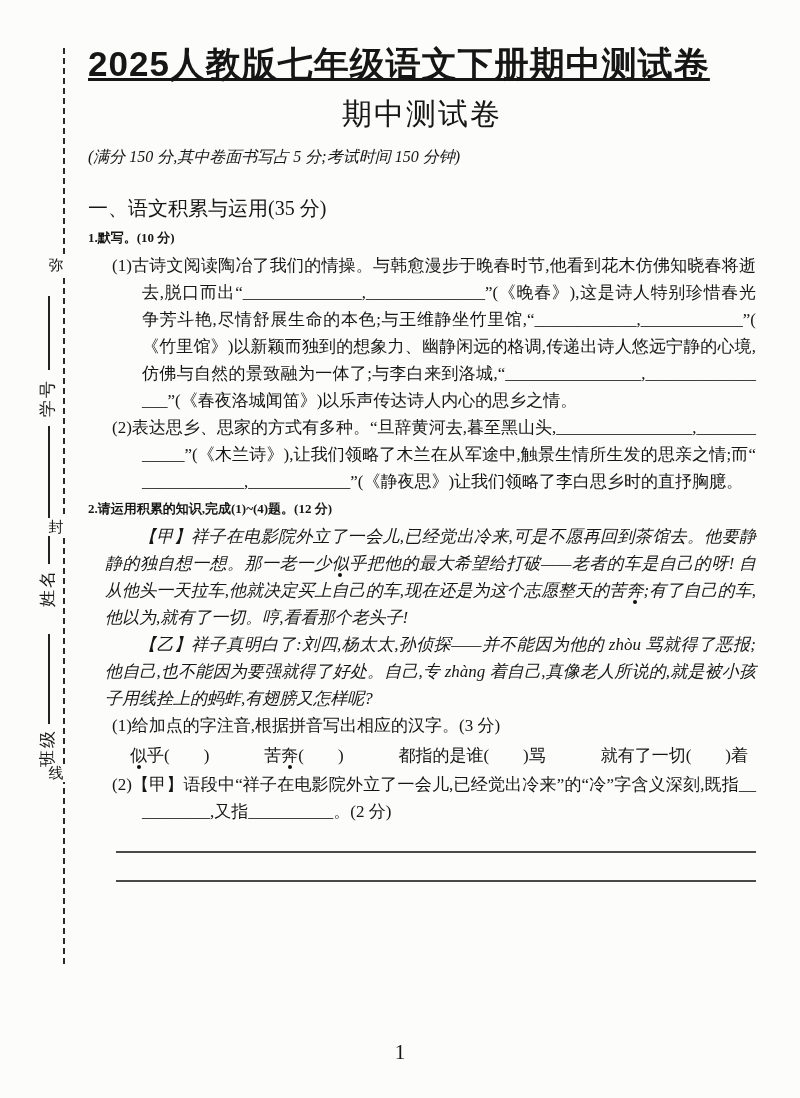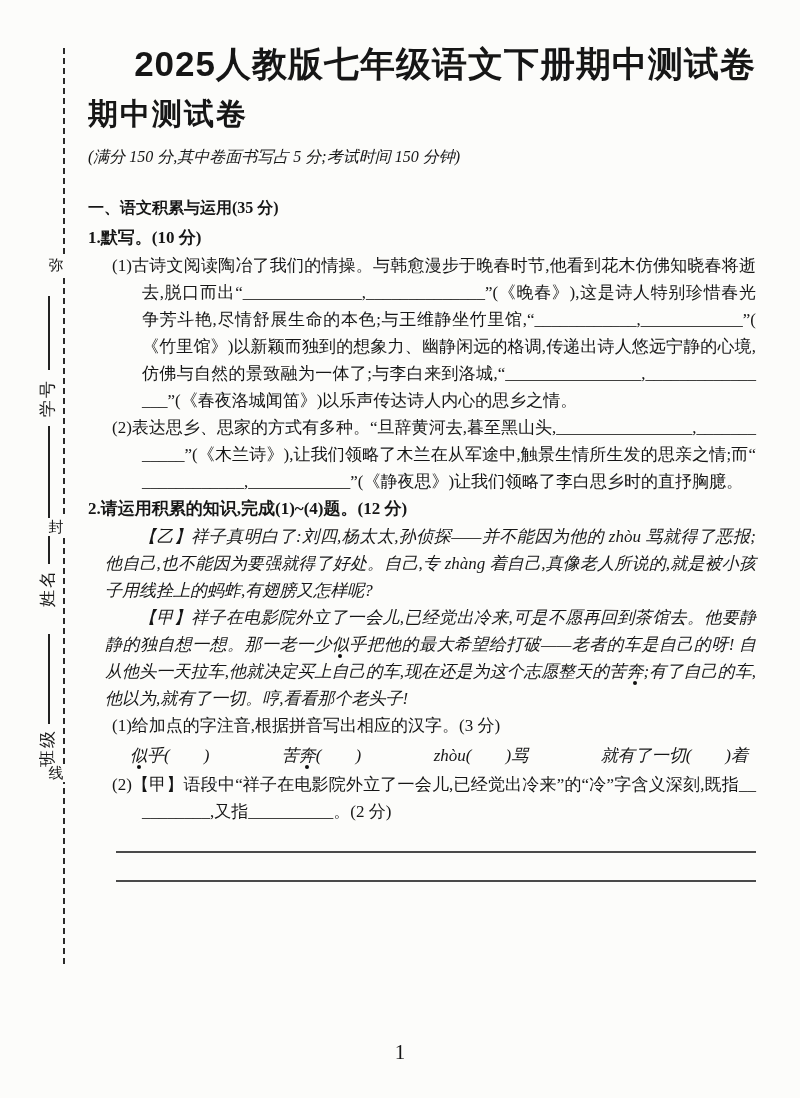--- a/index.html
+++ b/index.html
@@ -31,50 +31,50 @@
     font-size:17px;line-height:22px;text-align:center;letter-spacing:2px;
     transform:rotate(-90deg);transform-origin:center center;
     white-space:nowrap;
   }
 
   
   .main{position:absolute;left:88px;top:42px;width:668px;}
   .title{
     font-family:"Liberation Sans","DejaVu Sans",sans-serif;
     font-weight:700;font-size:35px;line-height:44px;
-    text-align:right;margin:0 0 8px 0;letter-spacing:1px;
+    text-align:left;margin:0 0 8px 0;letter-spacing:1px;text-decoration:underline;
   }
   .subtitle{
-    font-weight:700;font-size:30px;line-height:40px;
-    text-align:left;margin:2px 0 12px 0;letter-spacing:2px;
+    font-weight:400;font-size:30px;line-height:40px;
+    text-align:center;margin:2px 0 12px 0;letter-spacing:2px;
   }
   .info{
     font-style:italic;font-size:16px;line-height:22px;
     text-align:left;margin:8px 0 26px 0;
   }
   .sec-heading{
-    font-weight:700;font-size:16px;line-height:28px;margin:6px 0 2px 0;
+    font-weight:400;font-size:20px;line-height:28px;margin:6px 0 2px 0;
   }
   .stem{
-    font-weight:700;font-size:17px;line-height:28px;
+    font-weight:700;font-size:13px;line-height:28px;
   }
   .item{
     margin-left:24px;padding-left:30px;text-indent:-30px;
     font-size:17px;line-height:27px;text-align:justify;
     overflow-wrap:anywhere;line-break:anywhere;
   }
   .lbl{white-space:nowrap;}
   .passage{
     margin-left:17px;font-size:17px;line-height:27px;
     text-align:justify;text-indent:2em;font-style:italic;
     overflow-wrap:anywhere;
   }
   .pinyin-row{
     margin:2px 8px 0 42px;display:flex;justify-content:space-between;
-    font-size:17px;line-height:30px;font-style:italic;
+    font-size:17px;line-height:30px;
   }
   .em{position:relative;}
   .em::after{
     content:"";position:absolute;left:50%;bottom:-4px;
     width:4px;height:4px;margin-left:-2px;border-radius:50%;background:#111;
   }
   .answer-line{
     margin-left:28px;width:640px;height:0;
     border-bottom:2px solid #4a4a4a;
   }
@@ -115,32 +115,32 @@
     <div class="item">
       <span class="lbl">(1)</span><span>古诗文阅读陶冶了我们的情操。与韩愈漫步于晚春时节,他看到花木仿佛知晓春将逝去,脱口而出“______________,______________”(《晚春》),这是诗人特别珍惜春光争芳斗艳,尽情舒展生命的本色;与王维静坐竹里馆,“____________,____________”(《竹里馆》)以新颖而独到的想象力、幽静闲远的格调,传递出诗人悠远宁静的心境,仿佛与自然的景致融为一体了;与李白来到洛城,“________________,________________”(《春夜洛城闻笛》)以乐声传达诗人内心的思乡之情。</span>
     </div>
 
     <div class="item">
       <span class="lbl">(2)</span><span>表达思乡、思家的方式有多种。“旦辞黄河去,暮至黑山头,________________,____________”(《木兰诗》),让我们领略了木兰在从军途中,触景生情所生发的思亲之情;而“____________,____________”(《静夜思》)让我们领略了李白思乡时的直抒胸臆。</span>
     </div>
 
     <div class="stem">2.请运用积累的知识,完成(1)~(4)题。(12 分)</div>
 
+    <div class="passage"><span>【甲】祥子在电影院外立了一会儿,已经觉出冷来,可是不愿再回到茶馆去。他要静静的独自想一想。那一老一少</span><span class="em">似</span><span>乎把他的最大希望给打破——老者的车是自己的呀! 自从他头一天拉车,他就决定买上自己的车,现在还是为这个志愿整天的苦</span><span class="em">奔</span><span>;有了自己的车,他以为,就有了一切。哼,看看那个老头子!</span></div>
+
     <div class="passage">【乙】祥子真明白了:刘四,杨太太,孙侦探——并不能因为他的 zhòu 骂就得了恶报;他自己,也不能因为要强就得了好处。自己,专 zhàng 着自己,真像老人所说的,就是被小孩子用线拴上的蚂蚱,有翅膀又怎样呢?</div>
-
-    <div class="passage"><span>【甲】祥子在电影院外立了一会儿,已经觉出冷来,可是不愿再回到茶馆去。他要静静的独自想一想。那一老一少</span><span class="em">似</span><span>乎把他的最大希望给打破——老者的车是自己的呀! 自从他头一天拉车,他就决定买上自己的车,现在还是为这个志愿整天的苦</span><span class="em">奔</span><span>;有了自己的车,他以为,就有了一切。哼,看看那个老头子!</span></div>
 
     <div class="item">
       <span class="lbl">(1)</span><span>给加点的字注音,根据拼音写出相应的汉字。(3 分)</span>
     </div>
 
     <div class="pinyin-row">
       <span><span class="em">似</span><span>乎(　　)</span></span>
       <span><span>苦</span><span class="em">奔</span><span>(　　)</span></span>
-      <span><span>zhòu(　　)骂</span></span>
+      <span><span>都指的是谁(　　)骂</span></span>
       <span><span>就有了一切(　　)着</span></span>
     </div>
 
     <div class="item">
       <span class="lbl">(2)</span><span>【甲】语段中“祥子在电影院外立了一会儿,已经觉出冷来”的“冷”字含义深刻,既指__________,又指__________。(2 分)</span>
     </div>
 
 
 
     <div class="answer-line al-1"></div>

